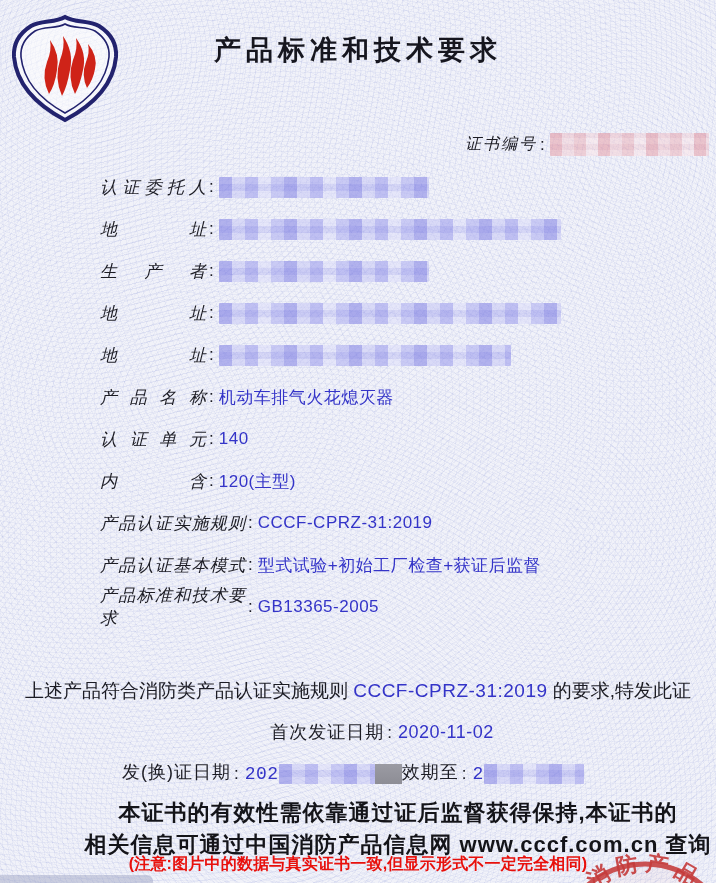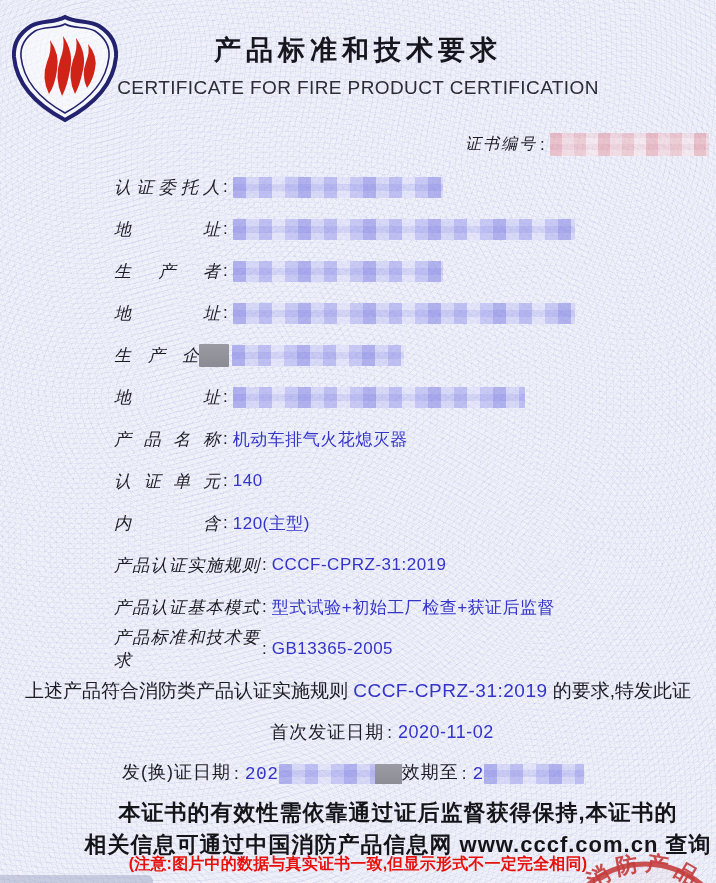--- a/index.html
+++ b/index.html
@@ -19,21 +19,21 @@
     font-size:27px;font-weight:700;letter-spacing:5px;color:#16161f;
   }
   .subtitle{
     position:absolute;top:77px;left:0;width:100%;text-align:center;
     font-size:19px;font-weight:500;letter-spacing:.4px;color:#2c2c36;
   }
   .logo{position:absolute;left:5px;top:12px;width:120px;height:112px;}
   .certno{position:absolute;top:133px;left:465px;display:flex;align-items:center;}
   .certno .lbl{font-size:16px;color:#1c1c24;letter-spacing:2px;}
   .fields{position:absolute;top:166px;left:100px;width:560px;}
-  .row{height:42px;display:flex;align-items:center;margin-left:14px;}
+  .row{height:42px;display:flex;align-items:center;}
   .lbl{color:#1c1c24;font-size:17px;font-style:italic;}
   .jlbl{display:inline-block;text-align:justify;text-align-last:justify;}
   .wA{width:106px;}
   .wB{width:85px;}
   .wL{width:145px;}
   .colon{color:#1c1c24;font-size:17px;margin:0 5px 0 3px;}
   .val{color:#3434c8;font-size:17px;letter-spacing:.5px;}
   .rx{
     height:21px;border-radius:1px;
     background-image:
@@ -93,21 +93,20 @@
     <path d="M60 12 C52 17 39 14 30 19 C21 25 15 33 16 45 C18 63 29 84 60 101 C91 84 102 63 104 45 C105 33 99 25 90 19 C81 14 68 17 60 12 Z" fill="none" stroke="#22226e" stroke-width="1.6"></path>
     <g fill="#cf2318">
       <path d="M44 82 Q36 66 42 50 Q47 38 45 28 Q55 42 52 58 Q50 73 44 82 Z"></path>
       <path d="M57 84 Q49 66 55 48 Q60 35 58 24 Q69 40 65 58 Q62 75 57 84 Z"></path>
       <path d="M70 82 Q62 65 68 48 Q73 36 71 26 Q82 41 78 58 Q75 73 70 82 Z"></path>
       <path d="M82 76 Q76 63 81 50 Q85 40 83 32 Q93 44 90 57 Q88 68 82 76 Z"></path>
     </g>
   </svg>
 
   <div class="title">产品标准和技术要求</div>
-  <div class="subtitle">CERTIFICATE FOR FIRE PRODUCT CERTIFICATION</div>
 
   <div class="certno">
     <span class="lbl">证书编号</span>
       <span class="colon">:</span>
     <span class="rx-pink w159"></span>
   </div>
 
   <div class="fields">
     <div class="row">
       <span class="lbl jlbl wA">认证委托人</span>
@@ -121,25 +120,20 @@
     </div>
     <div class="row">
       <span class="lbl jlbl wA">生产者</span>
         <span class="colon">:</span>
       <span class="rx w210"></span>
     </div>
     <div class="row">
       <span class="lbl jlbl wA">地址</span>
         <span class="colon">:</span>
       <span class="rx w342"></span>
-    </div>
-    <div class="row">
-      <span class="lbl jlbl wB">生产企</span>
-      <span class="rx-gray"></span>
-      <span class="rx w172"></span>
     </div>
     <div class="row">
       <span class="lbl jlbl wA">地址</span>
         <span class="colon">:</span>
       <span class="rx w292"></span>
     </div>
     <div class="row">
       <span class="lbl jlbl wA">产品名称</span>
         <span class="colon">:</span>
       <span class="val">机动车排气火花熄灭器</span>

